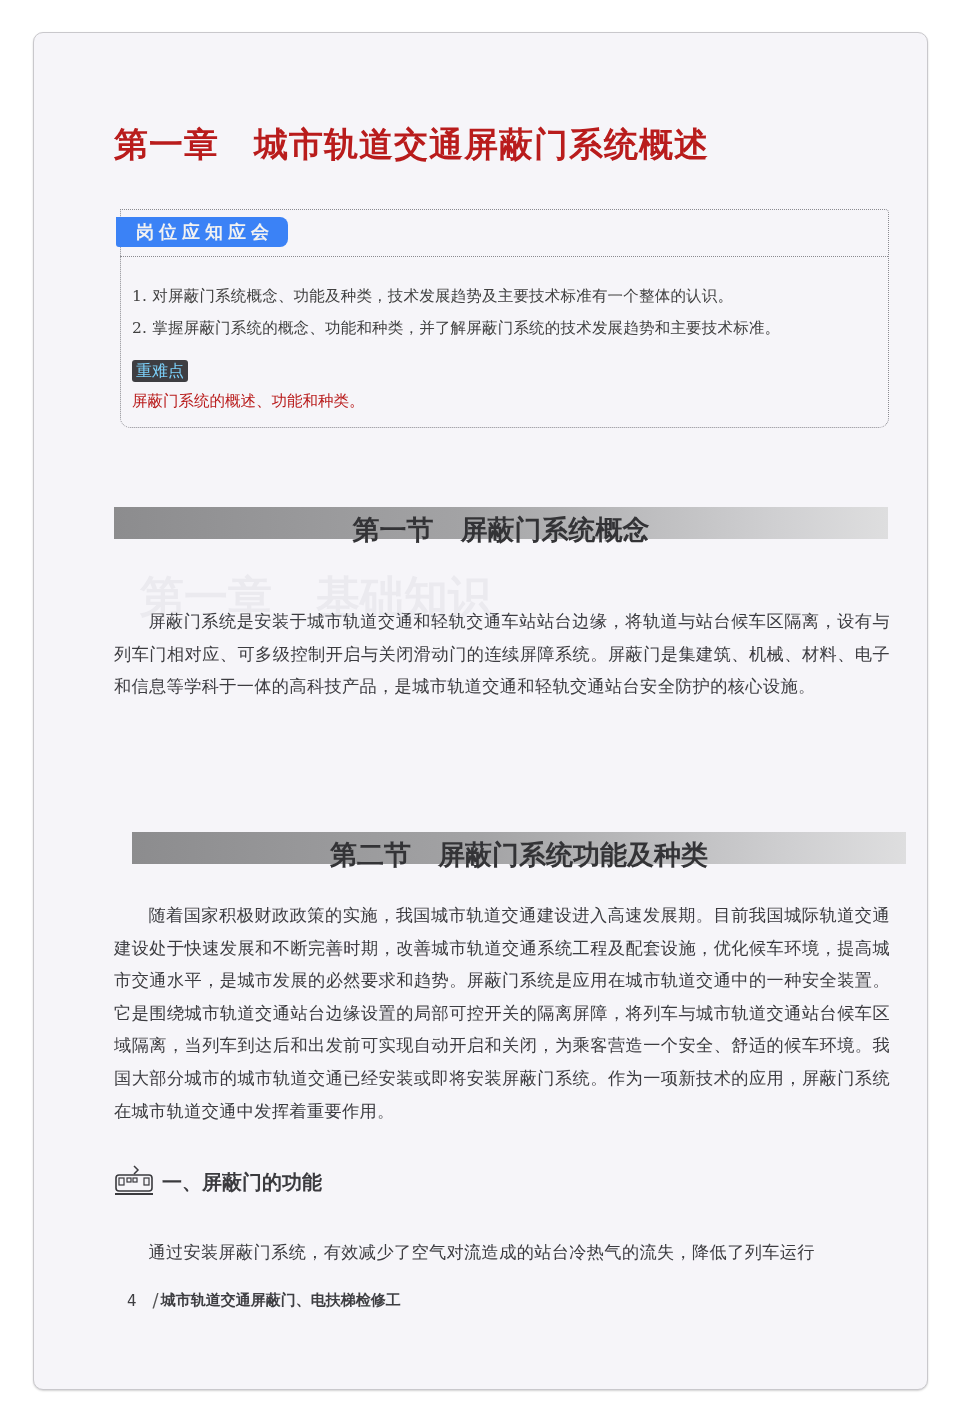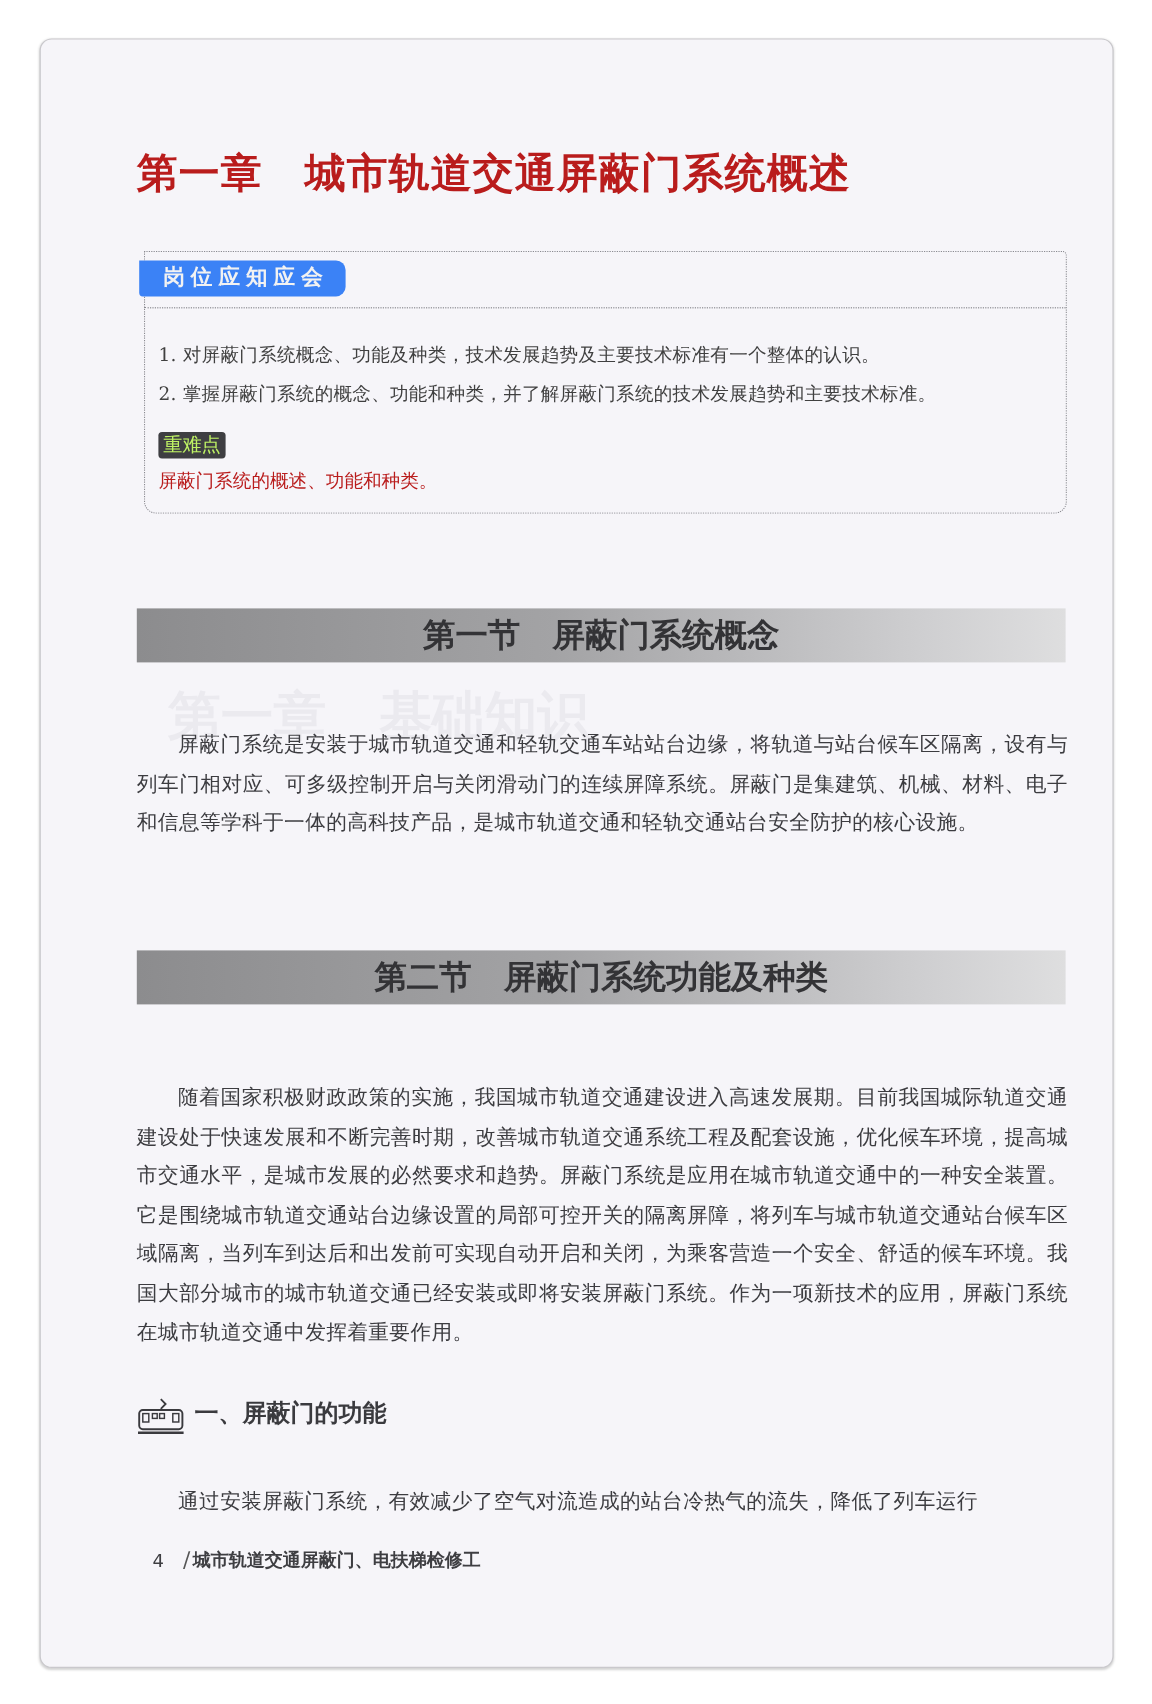--- a/index.html
+++ b/index.html
@@ -34,44 +34,44 @@
     background: #3b82f6; color: #f2f2f2; border-radius: 0 8px 8px 3px;
     font-family: "DejaVu Sans", "Liberation Sans", sans-serif; font-weight: bold;
     font-size: 18px; line-height: 30px; letter-spacing: 5px;
   }
   .objective-line {
     position: absolute; left: 132px; font-size: 15.5px; color: #404040; white-space: nowrap;
     letter-spacing: 0.2px;
   }
   .keypoint-tag {
     position: absolute; left: 132px; top: 360px; height: 22px; padding: 0 4px;
-    background: #3e3e42; color: #bef264; border-radius: 3px;
+    background: #3e3e42; color: #7dd3fc; border-radius: 3px;
     font-family: "DejaVu Sans", "Liberation Sans", sans-serif; font-size: 16px; line-height: 22px;
   }
   .keypoint-text { position: absolute; left: 132px; top: 391px; font-size: 15.5px; color: #b91c1c; }
   .section-bar {
-    position: absolute; left: 114px; width: 774px; height: 45px;
+    position: absolute; left: 114px; width: 774px; height: 32px;
     background: linear-gradient(to right, #8c8c8e 0%, #a3a3a5 45%, #cfcfd1 85%, #dededf 100%);
     text-align: center;
   }
   .section-bar span {
     font-family: "DejaVu Serif", "Liberation Serif", serif; font-weight: bold;
     font-size: 27px; line-height: 45px; color: #333336; white-space: pre;
   }
   .watermark {
     position: absolute; left: 140px; top: 568px; font-family: "DejaVu Sans", sans-serif;
     font-weight: bold; font-size: 44px; color: rgba(120,120,130,0.08); white-space: pre;
   }
   .para {
     position: absolute; left: 114px; width: 776px; font-size: 17.2px; line-height: 32.6px;
     color: #3c3c40; text-align: justify; text-indent: 2em; margin: 0;
     font-family: "DejaVu Sans", "Liberation Sans", sans-serif; letter-spacing: 0.35px;
   }
   .subhead {
-    position: absolute; left: 114px; top: 1164px; display: flex; align-items: flex-start;
+    position: absolute; left: 114px; top: 1164px; display: flex; align-items: flex-end;
   }
   .subhead svg { width: 40px; height: 32px; margin-right: 8px; }
   .subhead span {
     font-family: "DejaVu Sans", "Liberation Sans", sans-serif; font-weight: bold;
     font-size: 20px; color: #3a3a3e;
   }
   .footer {
     position: absolute; left: 127px; top: 1290px; font-size: 15px; color: #3e3e42;
     display: flex; align-items: center; white-space: nowrap;
   }
@@ -97,21 +97,21 @@
 <div class="keypoint-text">屏蔽门系统的概述、功能和种类。</div>
 
 <div class="section-bar" style="top:507px;">
   <span>第一节　屏蔽门系统概念</span>
 </div>
 
 <div class="watermark">第一章　基础知识</div>
 
 <p class="para" style="top:605px;">屏蔽门系统是安装于城市轨道交通和轻轨交通车站站台边缘，将轨道与站台候车区隔离，设有与列车门相对应、可多级控制开启与关闭滑动门的连续屏障系统。屏蔽门是集建筑、机械、材料、电子和信息等学科于一体的高科技产品，是城市轨道交通和轻轨交通站台安全防护的核心设施。</p>
 
-<div class="section-bar" style="top:792px;">
+<div class="section-bar" style="top:832px;margin-left:18px;">
   <span>第二节　屏蔽门系统功能及种类</span>
 </div>
 
 <p class="para" style="top:899px;">随着国家积极财政政策的实施，我国城市轨道交通建设进入高速发展期。目前我国城际轨道交通建设处于快速发展和不断完善时期，改善城市轨道交通系统工程及配套设施，优化候车环境，提高城市交通水平，是城市发展的必然要求和趋势。屏蔽门系统是应用在城市轨道交通中的一种安全装置。它是围绕城市轨道交通站台边缘设置的局部可控开关的隔离屏障，将列车与城市轨道交通站台候车区域隔离，当列车到达后和出发前可实现自动开启和关闭，为乘客营造一个安全、舒适的候车环境。我国大部分城市的城市轨道交通已经安装或即将安装屏蔽门系统。作为一项新技术的应用，屏蔽门系统在城市轨道交通中发挥着重要作用。</p>
 
 <div class="subhead">
   <svg viewBox="0 0 40 32">
     <path d="M20 2 L24 6 L20 10" fill="none" stroke="#3a3a3e" stroke-width="1.5"></path>
     <rect x="2" y="11" width="36" height="16" rx="3" fill="none" stroke="#3a3a3e" stroke-width="1.6"></rect>
     <rect x="5" y="14" width="5" height="7" fill="none" stroke="#3a3a3e" stroke-width="1.2"></rect>

